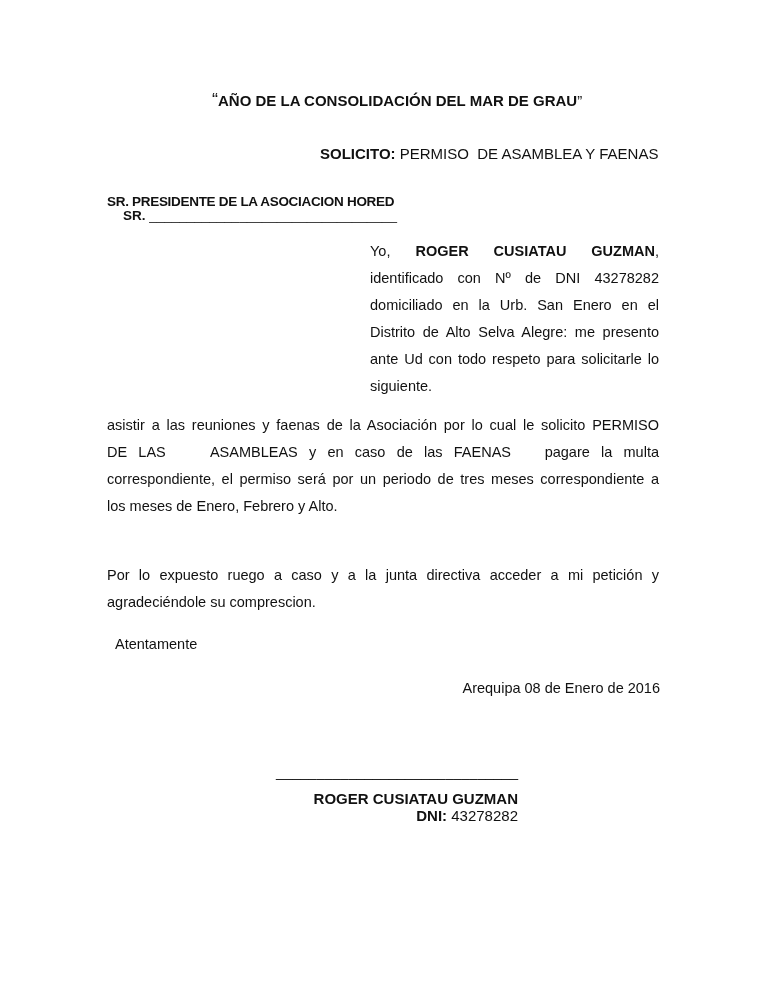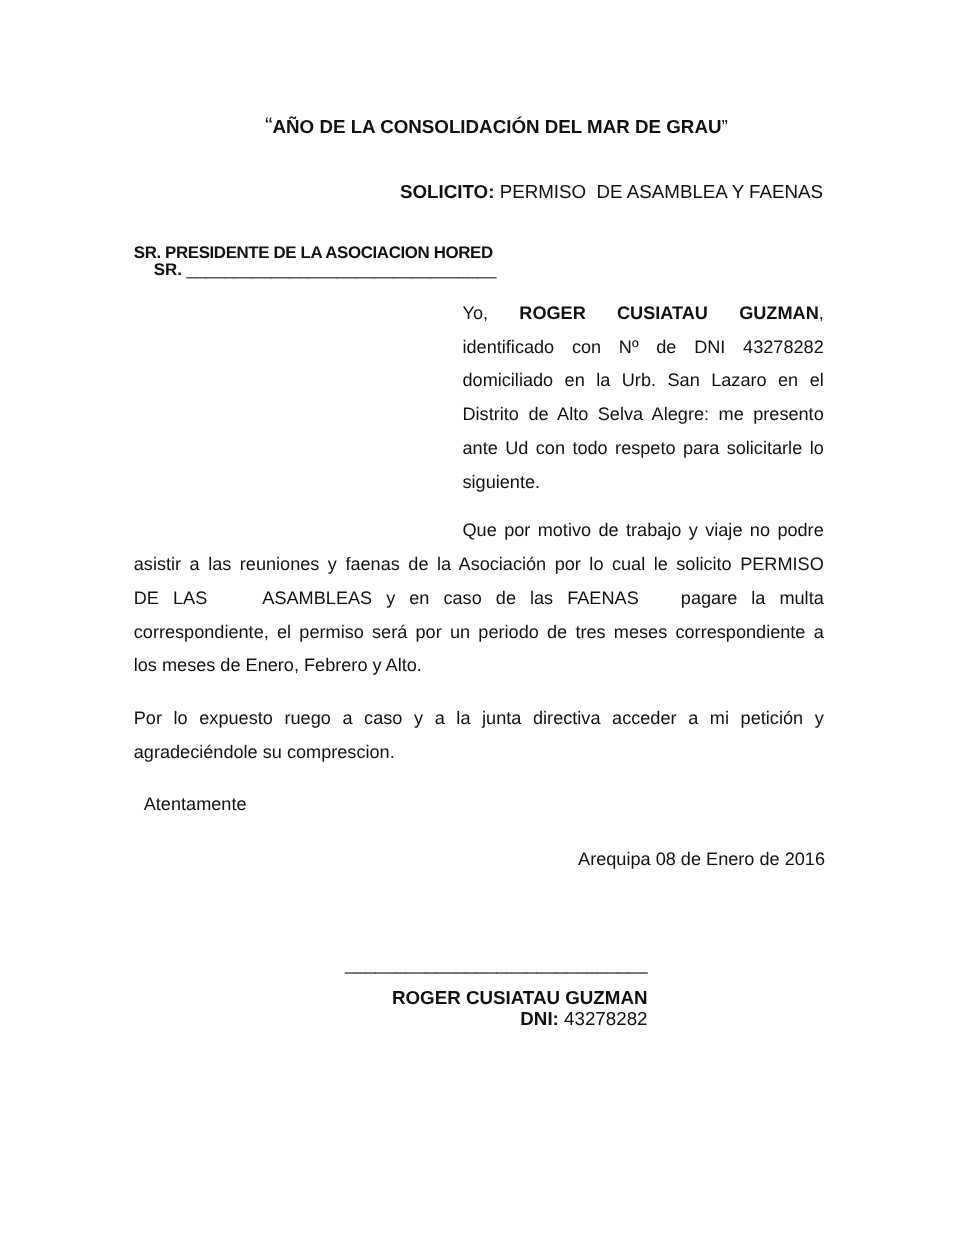--- a/index.html
+++ b/index.html
@@ -31,28 +31,27 @@
     <span>SR.</span>
     <span style="font-weight:normal;">_________________________________</span>
   </div>
 
   <div class="abs" style="left:370px; top:238px; width:289px; white-space:normal;">
     <div class="line just">
       <span>Yo,</span>
       <span class="b">ROGER    CUSIATAU    GUZMAN</span><span>,</span>
     </div>
     <div class="line just">identificado con Nº de DNI 43278282</div>
-    <div class="line just">domiciliado en la Urb. San Lazaro en el</div>
+    <div class="line just">domiciliado en la Urb. San Enero en el</div>
     <div class="line just">Distrito de Alto Selva Alegre: me presento</div>
     <div class="line just">ante Ud con todo respeto para solicitarle lo</div>
     <div class="line">siguiente.</div>
   </div>
 
   <div class="abs" style="left:107px; top:412px; width:552px; white-space:normal;">
-    <div class="line" style="padding-left:263px; text-align:justify; text-align-last:justify;">Que por motivo de trabajo y viaje no podre</div>
     <div class="line just">asistir a las reuniones y faenas de la Asociación por lo cual le solicito PERMISO</div>
     <div class="line just" style="white-space:pre;">DE LAS    ASAMBLEAS y en caso de las FAENAS   pagare la multa</div>
     <div class="line just">correspondiente, el permiso será por un periodo de tres meses correspondiente a</div>
     <div class="line">los meses de Enero, Febrero y Alto.</div>
   </div>
 
   <div class="abs" style="left:107px; top:562px; width:552px; white-space:normal;">
     <div class="line just">Por lo expuesto ruego a caso y a la junta directiva acceder a mi petición y</div>
     <div class="line">agradeciéndole su comprescion.</div>
   </div>

